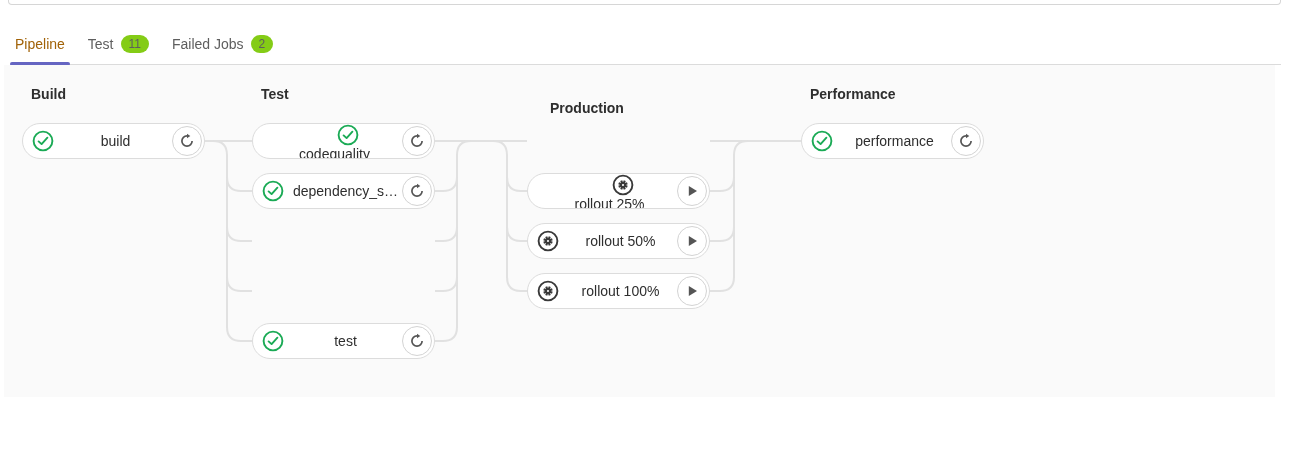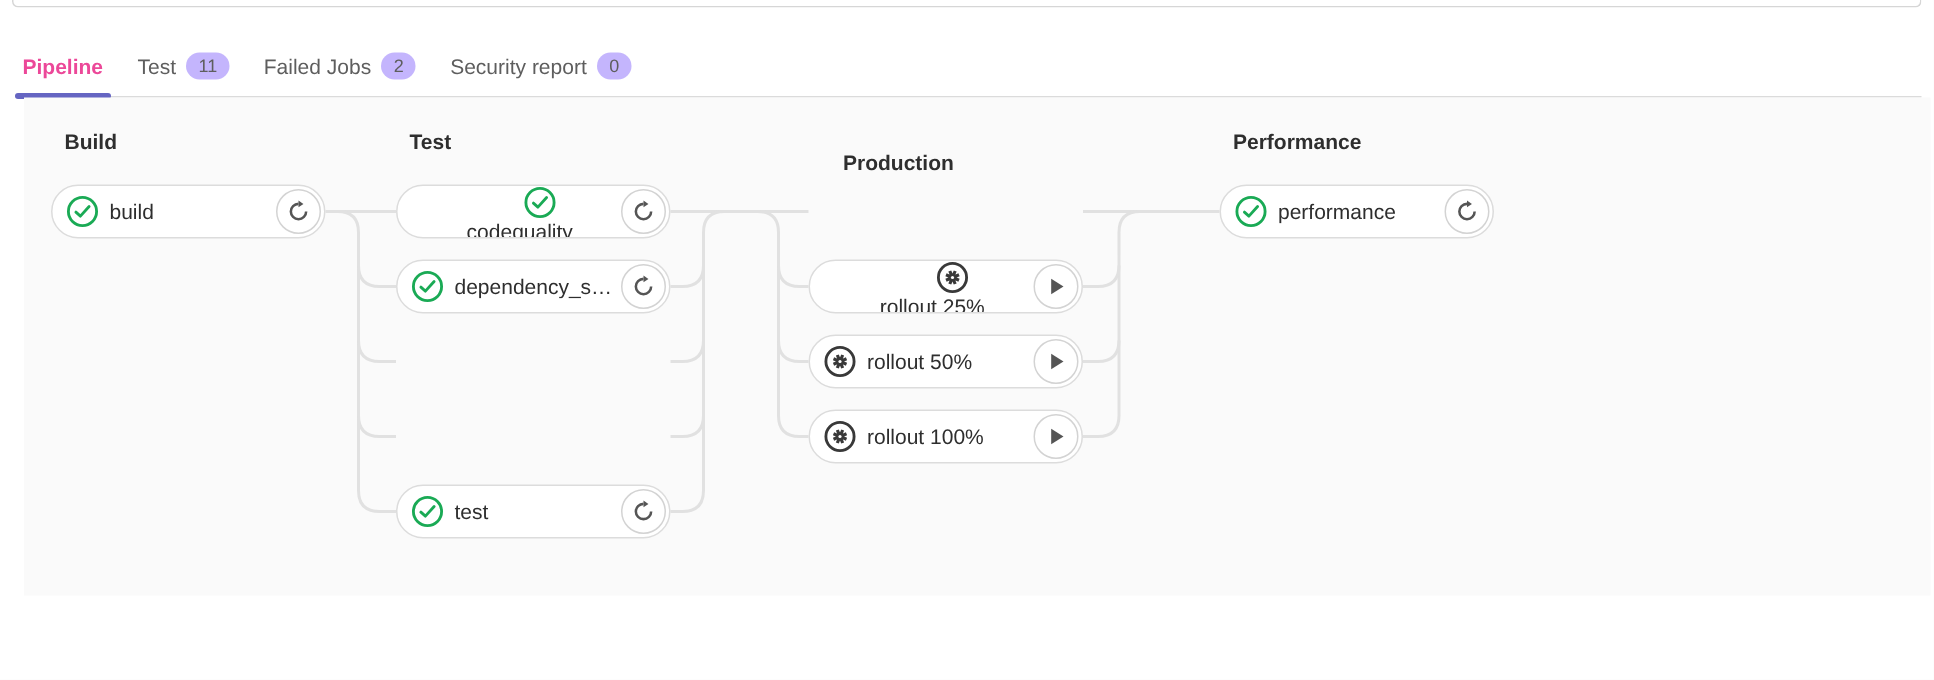--- a/index.html
+++ b/index.html
@@ -17,33 +17,34 @@
   .tab-bar{
     position:absolute;left:10px;right:8px;top:24px;height:41px;
     display:flex;align-items:center;border-bottom:1px solid #dbdbdb;
     box-sizing:border-box;
   }
   .tab{
     position:relative;display:flex;align-items:center;gap:7px;
     padding:0 5px;margin-right:13px;height:100%;
     font-size:14px;color:#5e5e5e;cursor:pointer;user-select:none;
   }
-  .tab.active{color:#ec4899;font-weight:bold;}
+  .tab.active{color:#a16207;font-weight:normal;}
   .tab.active::after{
     content:"";position:absolute;left:0;right:0;bottom:-2px;height:4px;
     background:var(--accent,#6565c2);border-radius:2px;
   }
   .badge{
-    background:#c4b5fd;color:#5e5e5e;font-size:12px;line-height:1;
+    background:#84cc16;color:#5e5e5e;font-size:12px;line-height:1;
     padding:3px 8px;border-radius:9px;font-weight:normal;
   }
   
   .graph{
-    position:absolute;left:16px;top:65px;width:1271px;height:332px;
+    position:absolute;left:4px;top:65px;width:1271px;height:332px;
     background:var(--graph-bg,#fafafa);
+    text-align:center;
   }
   .connectors{position:absolute;left:0;top:0;pointer-events:none;}
   .stage-header{
     position:absolute;font-size:14px;font-weight:bold;color:#2e2e2e;
     white-space:nowrap;
   }
   .job-pill{
     position:absolute;width:183px;height:36px;box-sizing:border-box;
     background:#ffffff;border:1px solid #dcdcdc;border-radius:18px;
     display:flex;align-items:center;padding-left:9px;cursor:pointer;
@@ -69,24 +70,20 @@
     <a class="tab active">
       <span>Pipeline</span>
     </a>
     <a class="tab">
       <span>Test</span>
       <span class="badge">11</span>
     </a>
     <a class="tab">
       <span>Failed Jobs</span>
       <span class="badge">2</span>
-    </a>
-    <a class="tab">
-      <span>Security report</span>
-      <span class="badge">0</span>
     </a>
   </nav>
 
 <section class="graph">
   <svg class="connectors" width="1271" height="332" viewBox="0 0 1271 332">
       <path d="M201 76 H248" fill="none" stroke="#e1e1e1" stroke-width="2"></path>
       <path d="M209 76 Q223 76 223 90 V262 Q223 276 237 276 H248" fill="none" stroke="#e1e1e1" stroke-width="2"></path>
       <path d="M223 112 Q223 126 237 126 H248" fill="none" stroke="#e1e1e1" stroke-width="2"></path>
       <path d="M223 162 Q223 176 237 176 H248" fill="none" stroke="#e1e1e1" stroke-width="2"></path>
       <path d="M223 212 Q223 226 237 226 H248" fill="none" stroke="#e1e1e1" stroke-width="2"></path>

